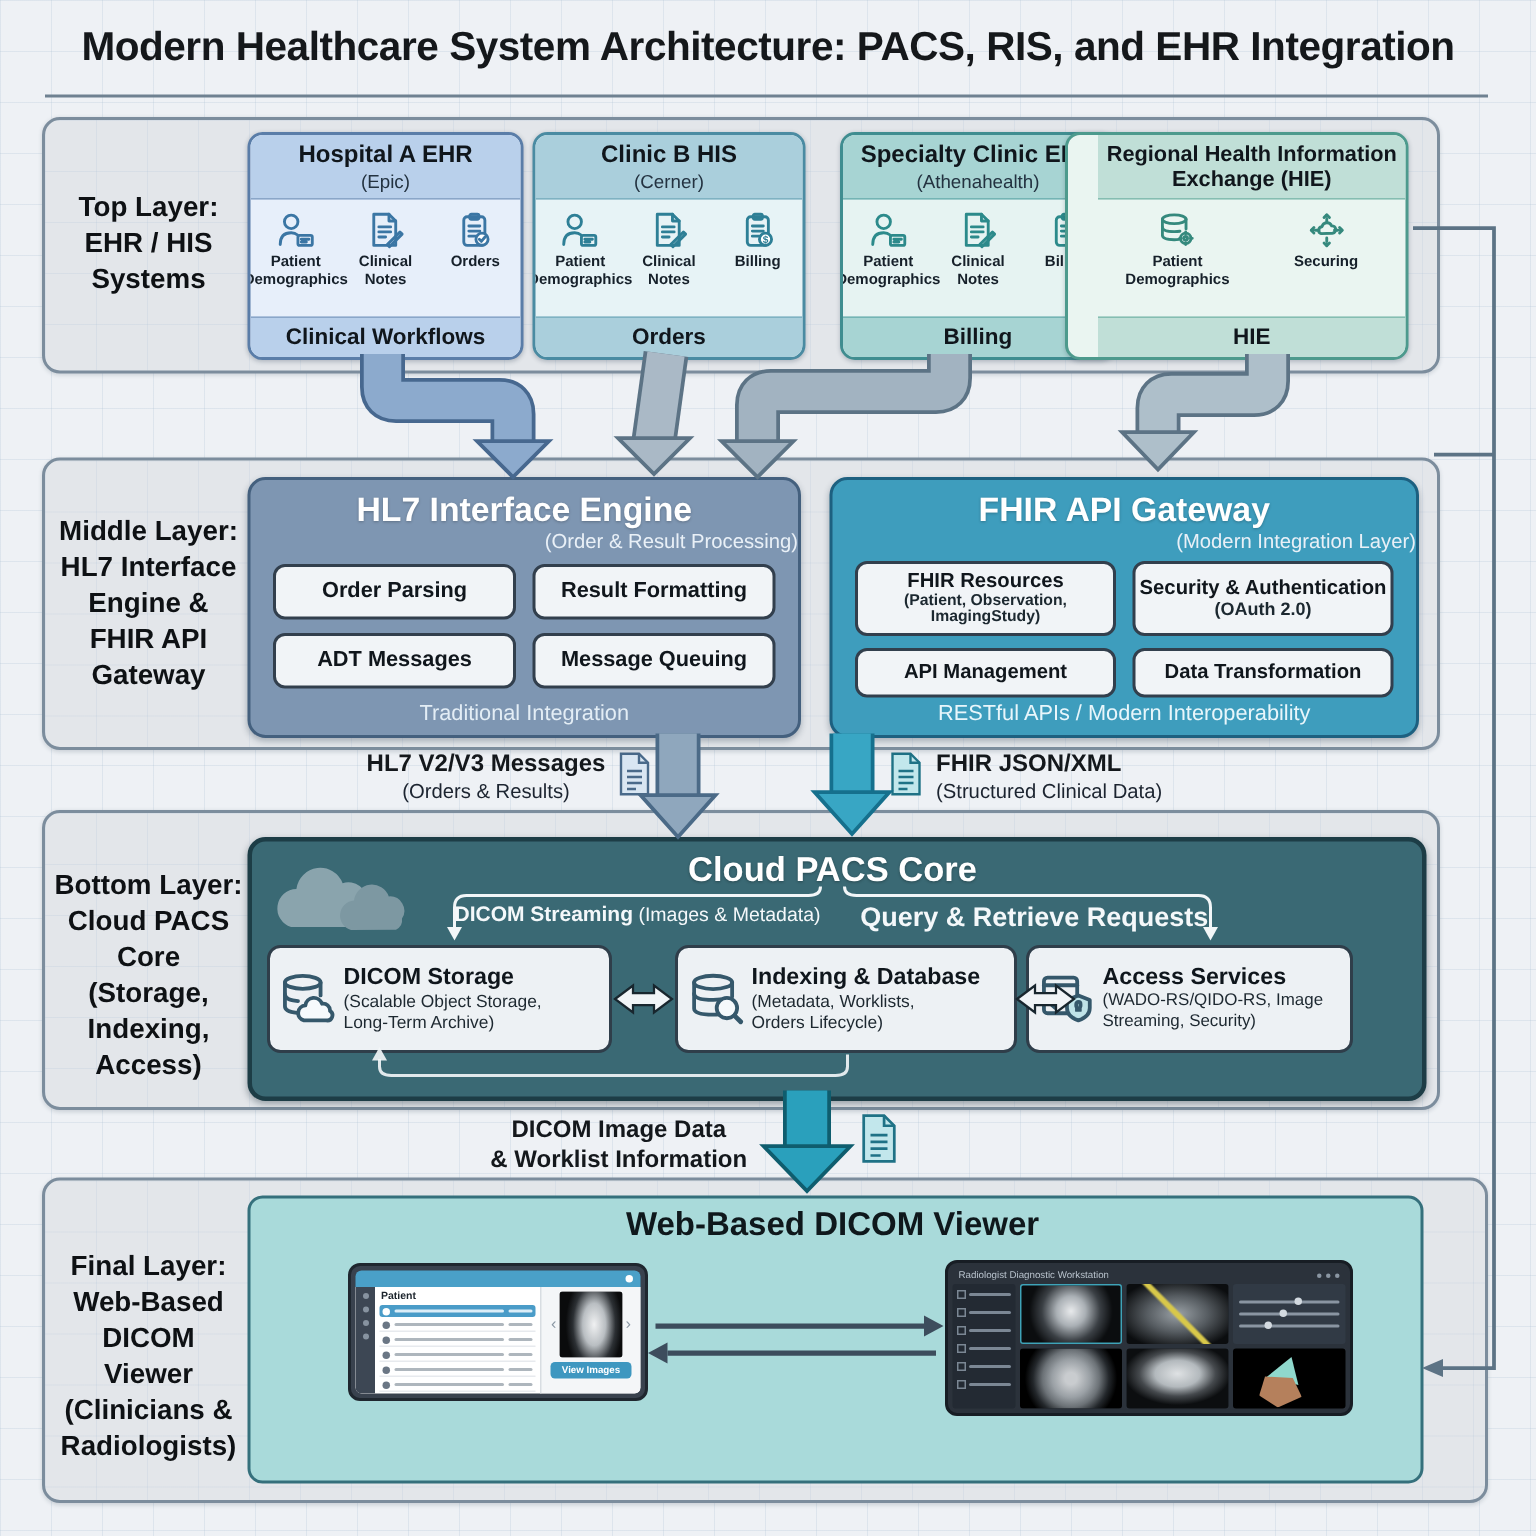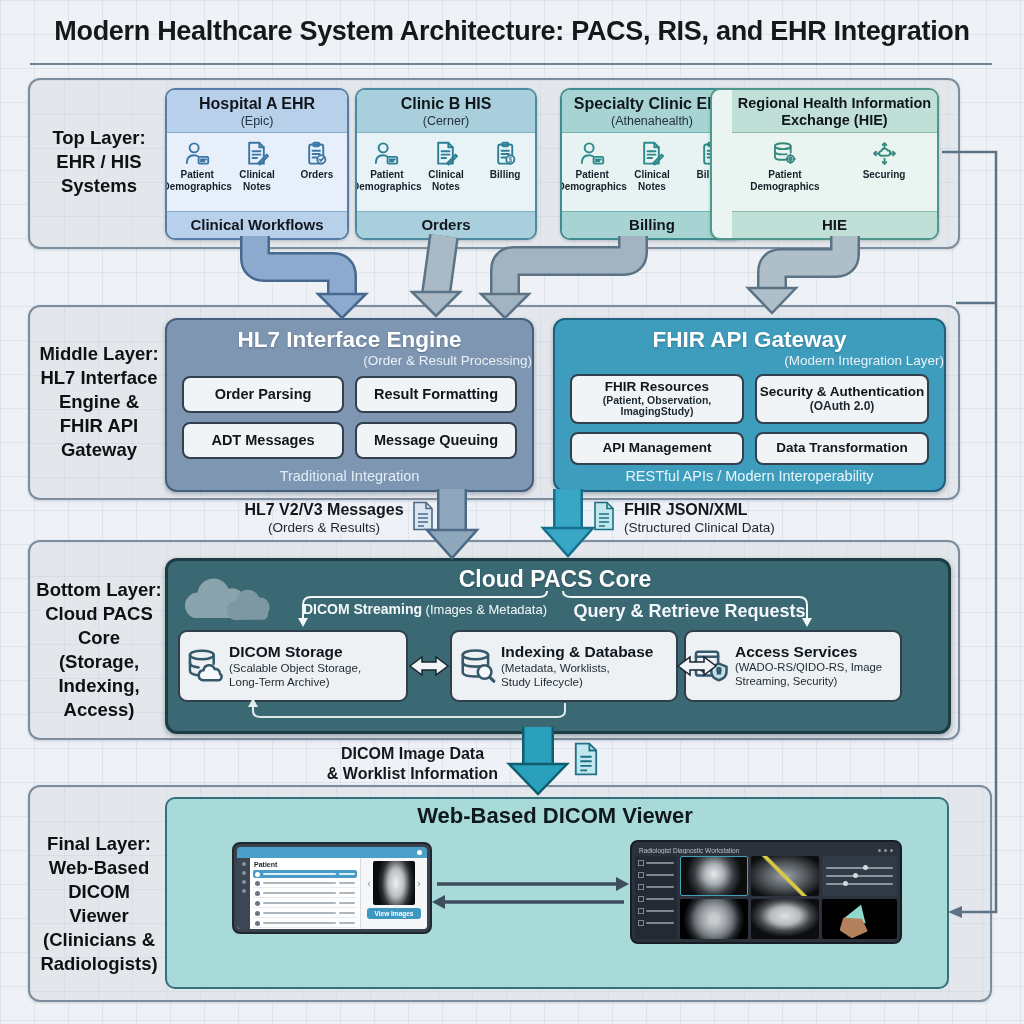--- a/index.html
+++ b/index.html
@@ -425,21 +425,21 @@
         <ellipse cx="11" cy="5" rx="8" ry="2.8"></ellipse>
         <path d="M3,5 V16 Q3,18.6 11,18.6 q1.4,0 2.6,-0.15"></path>
         <path d="M19,5 V11"></path>
         <path d="M3,9.7 Q3,12.4 11,12.4 q1.8,0 3.2,-0.2"></path>
         <circle cx="16.8" cy="15.8" r="4.3" fill="rgba(246,250,252,.85)"></circle>
         <path d="M20,19 L22.6,21.6" stroke-width="2"></path>
       </svg>
     <div class="svc-text">
       <div class="svc-title">Indexing &amp; Database</div>
       <div class="svc-sub pre">(Metadata, Worklists,
-Study Lifecycle)</div>
+Orders Lifecycle)</div>
     </div>
   </div>
   <div class="svc" style="left:684px;width:218px;">
     <svg class="sic" viewBox="0 0 24 24">
         <rect x="2.5" y="3" width="14" height="15" rx="1.5"></rect>
         <path d="M2.5,6.2 H16.5"></path>
         <path d="M5.5,10.5 H10.5 M8.8,8.8 l1.9,1.7 -1.9,1.7 M10.5,14 H5.5 M7.2,12.3 l-1.9,1.7 1.9,1.7"></path>
         <path d="M17,10.5 l4.8,1.9 v3.4 q0,3.6 -4.8,5.2 q-4.8,-1.6 -4.8,-5.2 v-3.4 z" fill="#bfe3e8"></path>
         <rect x="15.6" y="15" width="2.8" height="2.4" rx="0.4" fill="#35586b" stroke="none"></rect>
         <path d="M16.1,15 v-0.9 a0.9,0.9 0 0 1 1.8,0 v0.9"></path>

